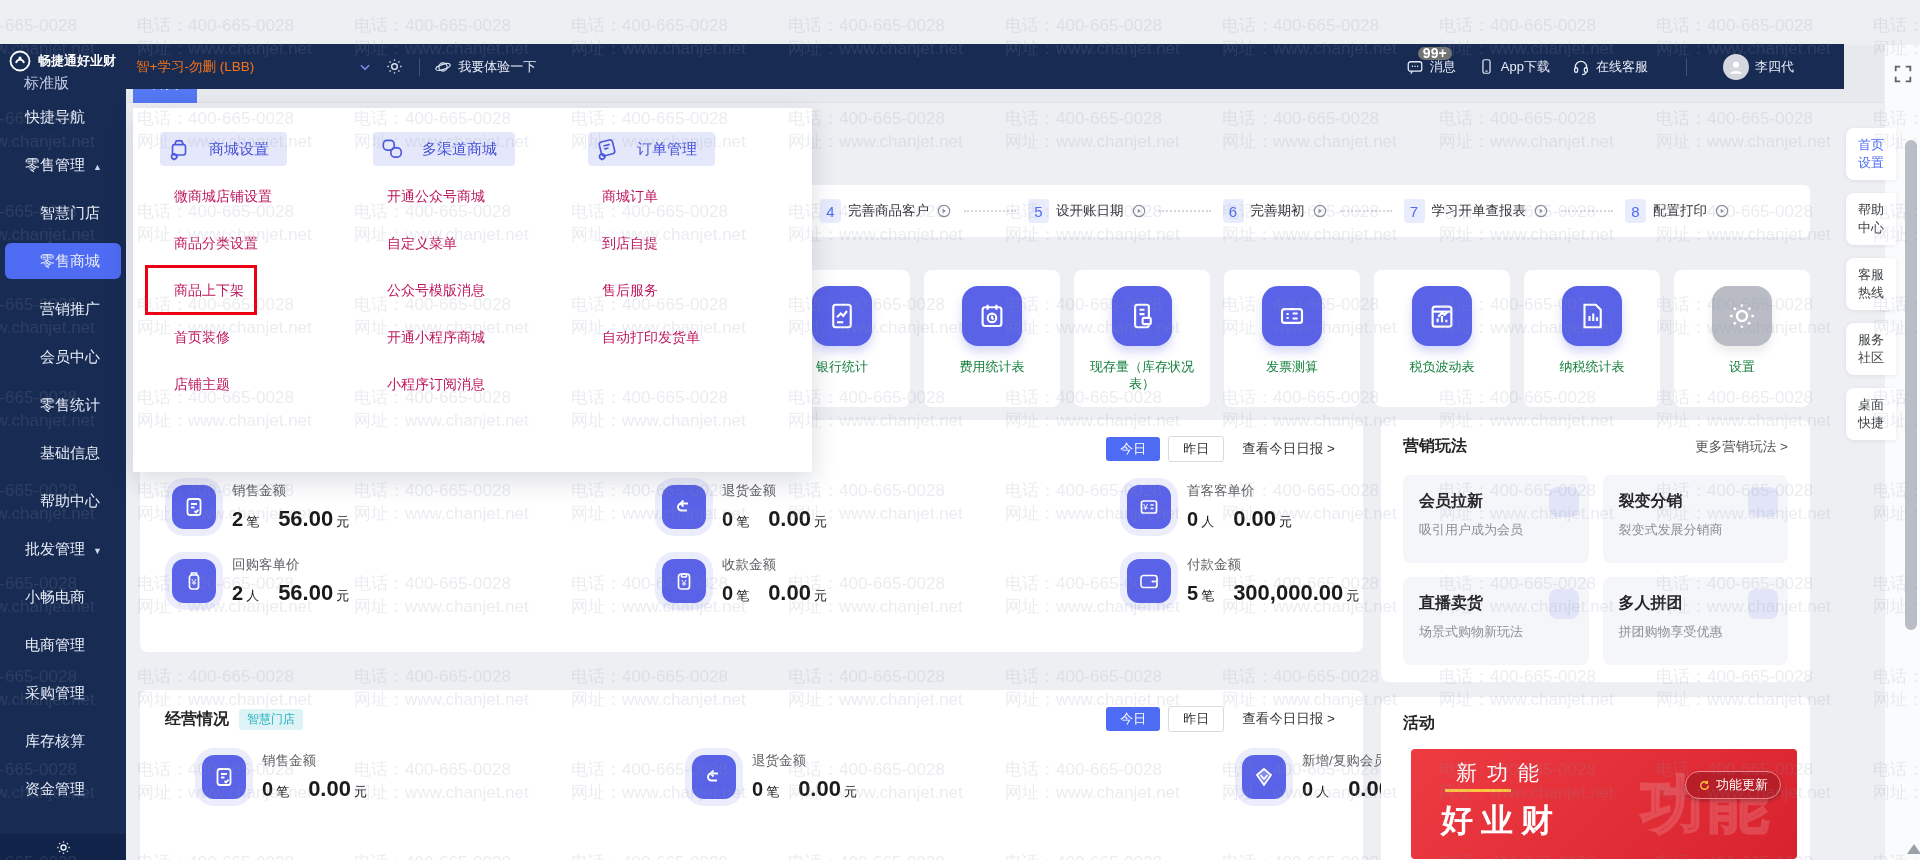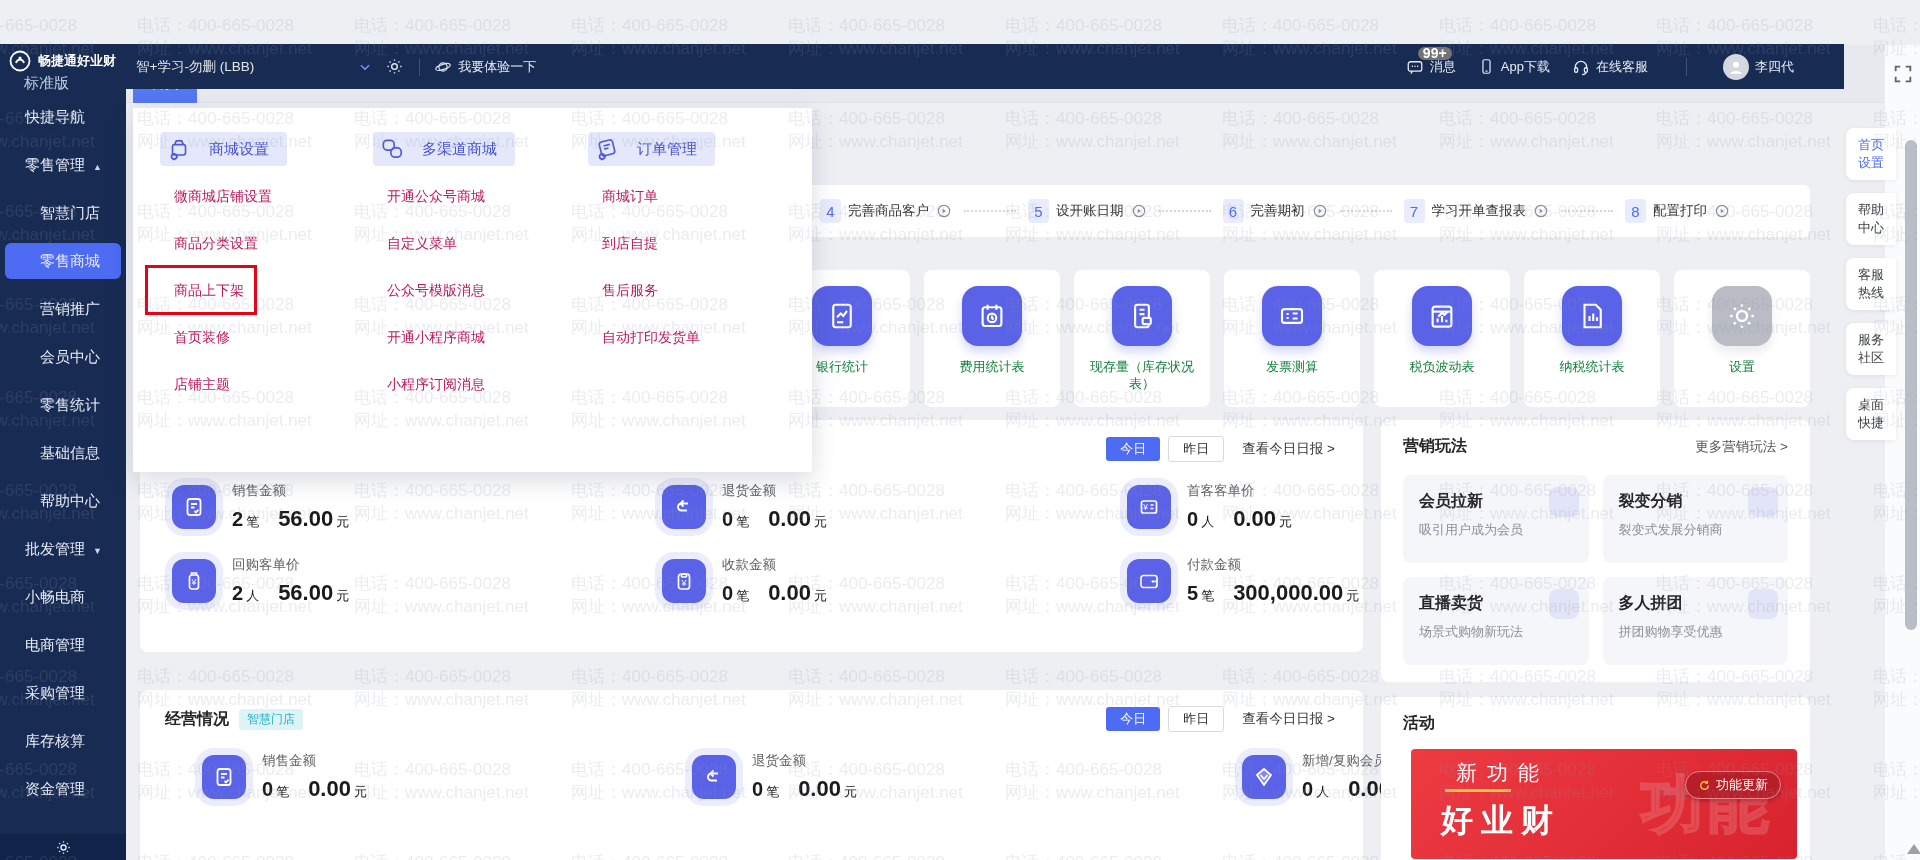--- a/index.html
+++ b/index.html
@@ -6,21 +6,21 @@
   html,body { width:1920px; height:860px; overflow:hidden; }
   body { position:relative; font-family:"Liberation Sans","DejaVu Sans",sans-serif; background:#edeff3; color:#303133; }
   svg { display:block; }
 
   
   .topbar { position:absolute; left:0; top:0; width:1844px; height:45px; background:#182b52; z-index:30; display:flex; align-items:center;margin-top:44px; }
   .logo-wrap { position:relative; width:126px; height:45px; flex:0 0 auto; }
   .logo-row { display:flex; align-items:center; gap:6px; padding:5px 0 0 8px; }
   .logo-title { color:#fff; font-size:13px; font-weight:bold; white-space:nowrap; }
   .logo-sub { position:absolute; left:24px; top:30px; color:#c3cde4; font-size:15px; }
-  .tb-account { color:#e5e5e5; font-size:13.5px; margin-left:10px; white-space:nowrap; }
+  .tb-account { color:#f97316; font-size:13.5px; margin-left:10px; white-space:nowrap; }
   .tb-ic { color:#dfe5f2; margin-left:14px; cursor:pointer; }
   .tb-chevron { color:#7e96ff; margin-left:104px; }
   .tb-divider { width:1px; height:18px; background:rgba(255,255,255,.18); margin:0 14px 0 16px; }
   .tb-item { display:flex; align-items:center; gap:6px; color:#e8ecf7; font-size:13px; cursor:pointer; white-space:nowrap; }
   .tb-right { margin-left:auto; display:flex; align-items:center; gap:22px; padding-right:50px; }
   .msg-wrap { position:relative; }
   .badge { position:absolute; top:-11px; left:12px; background:#737373; color:#fff; font-size:14px; line-height:13px; padding:0 5px; border-radius:8px; font-weight:bold; }
   .avatar { width:26px; height:26px; border-radius:50%; background:#d4d7dd; display:flex; align-items:center; justify-content:center; }
 
   

